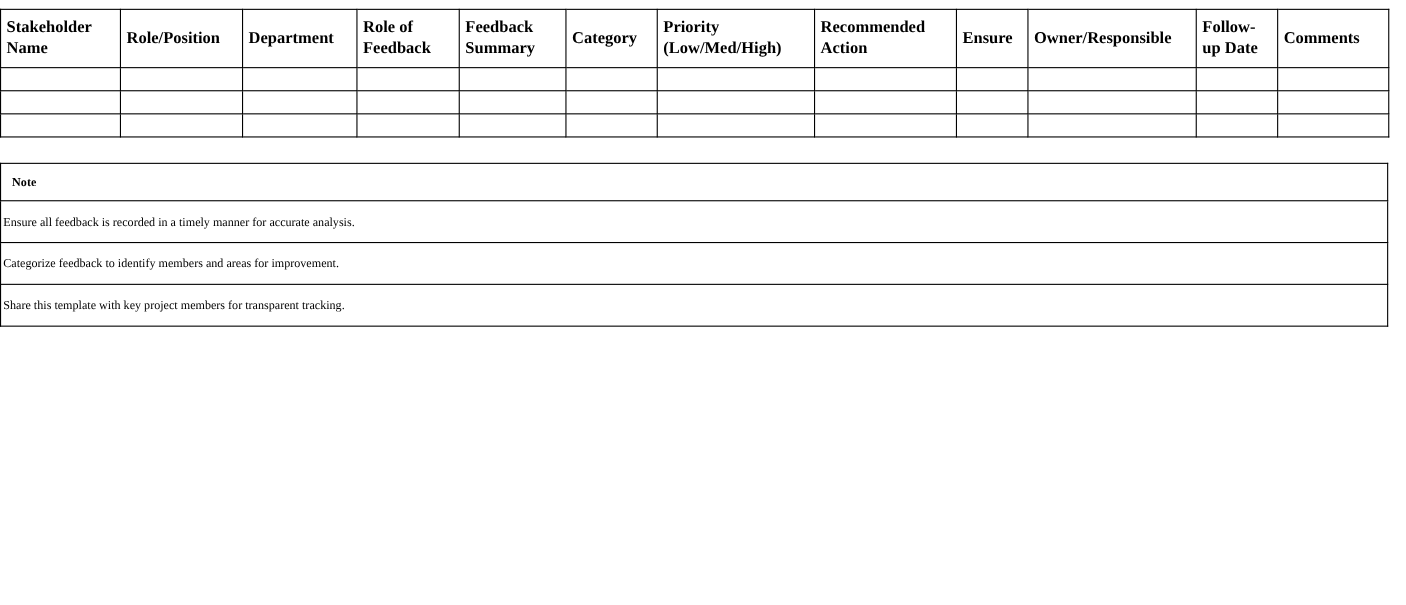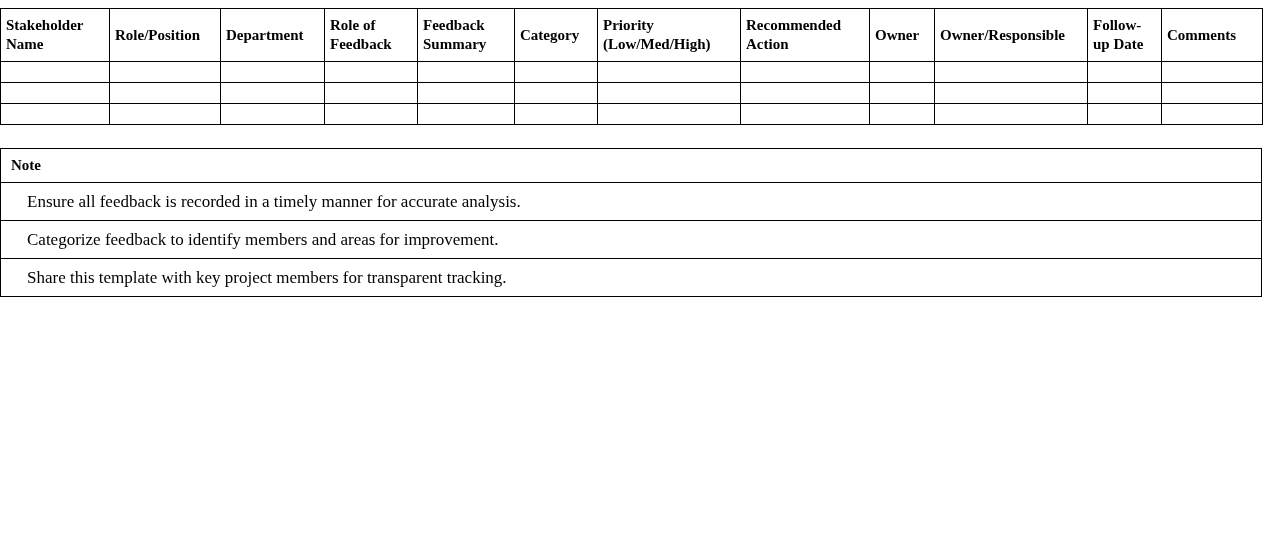--- a/index.html
+++ b/index.html
@@ -53,26 +53,26 @@
   .col-status      { width: 65px; }
   .col-owner       { width: 153px; }
   .col-followup    { width: 74px; }
   .col-comments    { width: 101px; }
   
   .note-table { top: 148px; }
   .note-table tr.note-header-row { height: 34px; }
   .note-table tr.note-row        { height: 38px; }
   .note-table th {
     font-weight: bold;
-    font-size: 15px;
+    font-size: 11px;
     padding: 2px 10px;
   }
   .note-table td {
-    font-size: 17px;
-    padding: 2px 26px;
+    font-size: 11px;
+    padding: 2px 2px;
   }
 </style>
 </head>
 <body>
 
 <div class="page">
 
   <table class="feedback-table">
     <colgroup>
       <col class="col-stakeholder">
@@ -91,21 +91,21 @@
     <thead>
       <tr class="header-row">
         <th>Stakeholder Name</th>
         <th>Role/Position</th>
         <th>Department</th>
         <th>Role of Feedback</th>
         <th>Feedback Summary</th>
         <th>Category</th>
         <th>Priority (Low/Med/High)</th>
         <th>Recommended Action</th>
-        <th>Owner</th>
+        <th>Ensure</th>
         <th>Owner/Responsible</th>
         <th>Follow-up Date</th>
         <th>Comments</th>
       </tr>
     </thead>
     <tbody>
       <tr class="data-row">
         <td></td>
           <td></td>
         <td></td>

